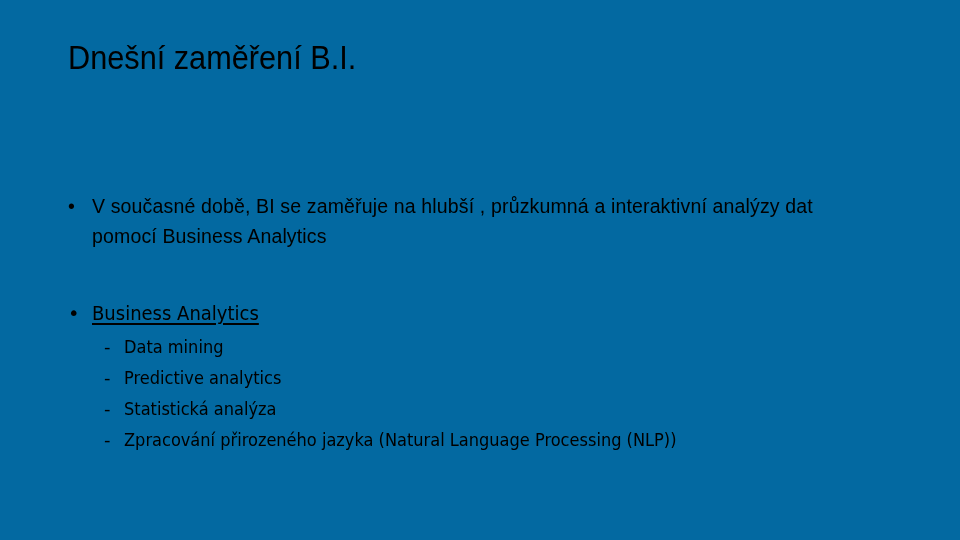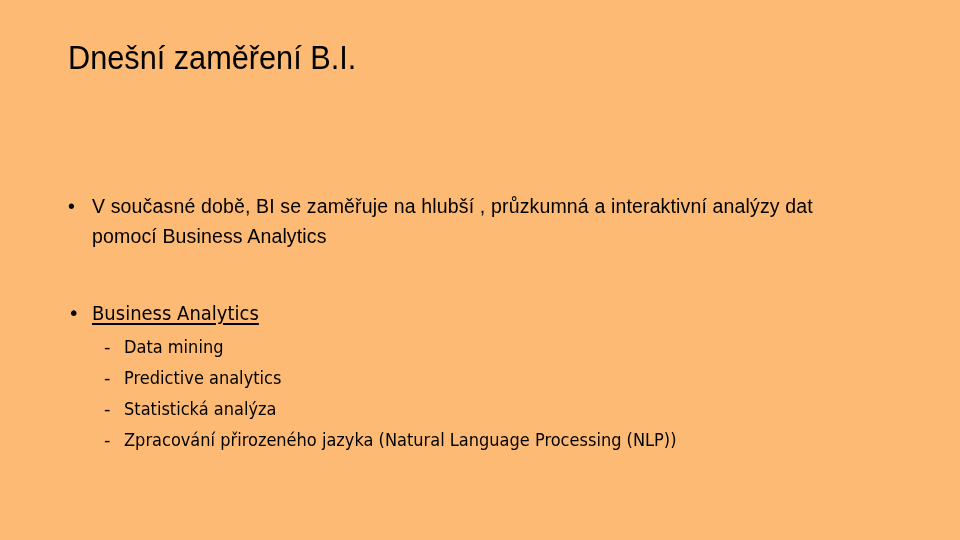--- a/index.html
+++ b/index.html
@@ -13,21 +13,21 @@
     overflow: hidden;
     position: relative;
     font-family: "DejaVu Sans", sans-serif;
     color: #000000;
     -webkit-font-smoothing: antialiased;
   }
 
   .slide {
     position: absolute;
     inset: 0;
-    background: #fdba74;
+    background: #0369a1;
   }
 
   
   .slide-title {
     position: absolute;
     left: 68px;
     top: 38px;
     font-family: "Liberation Sans", sans-serif;
     font-size: 33px;
     font-weight: 400;

